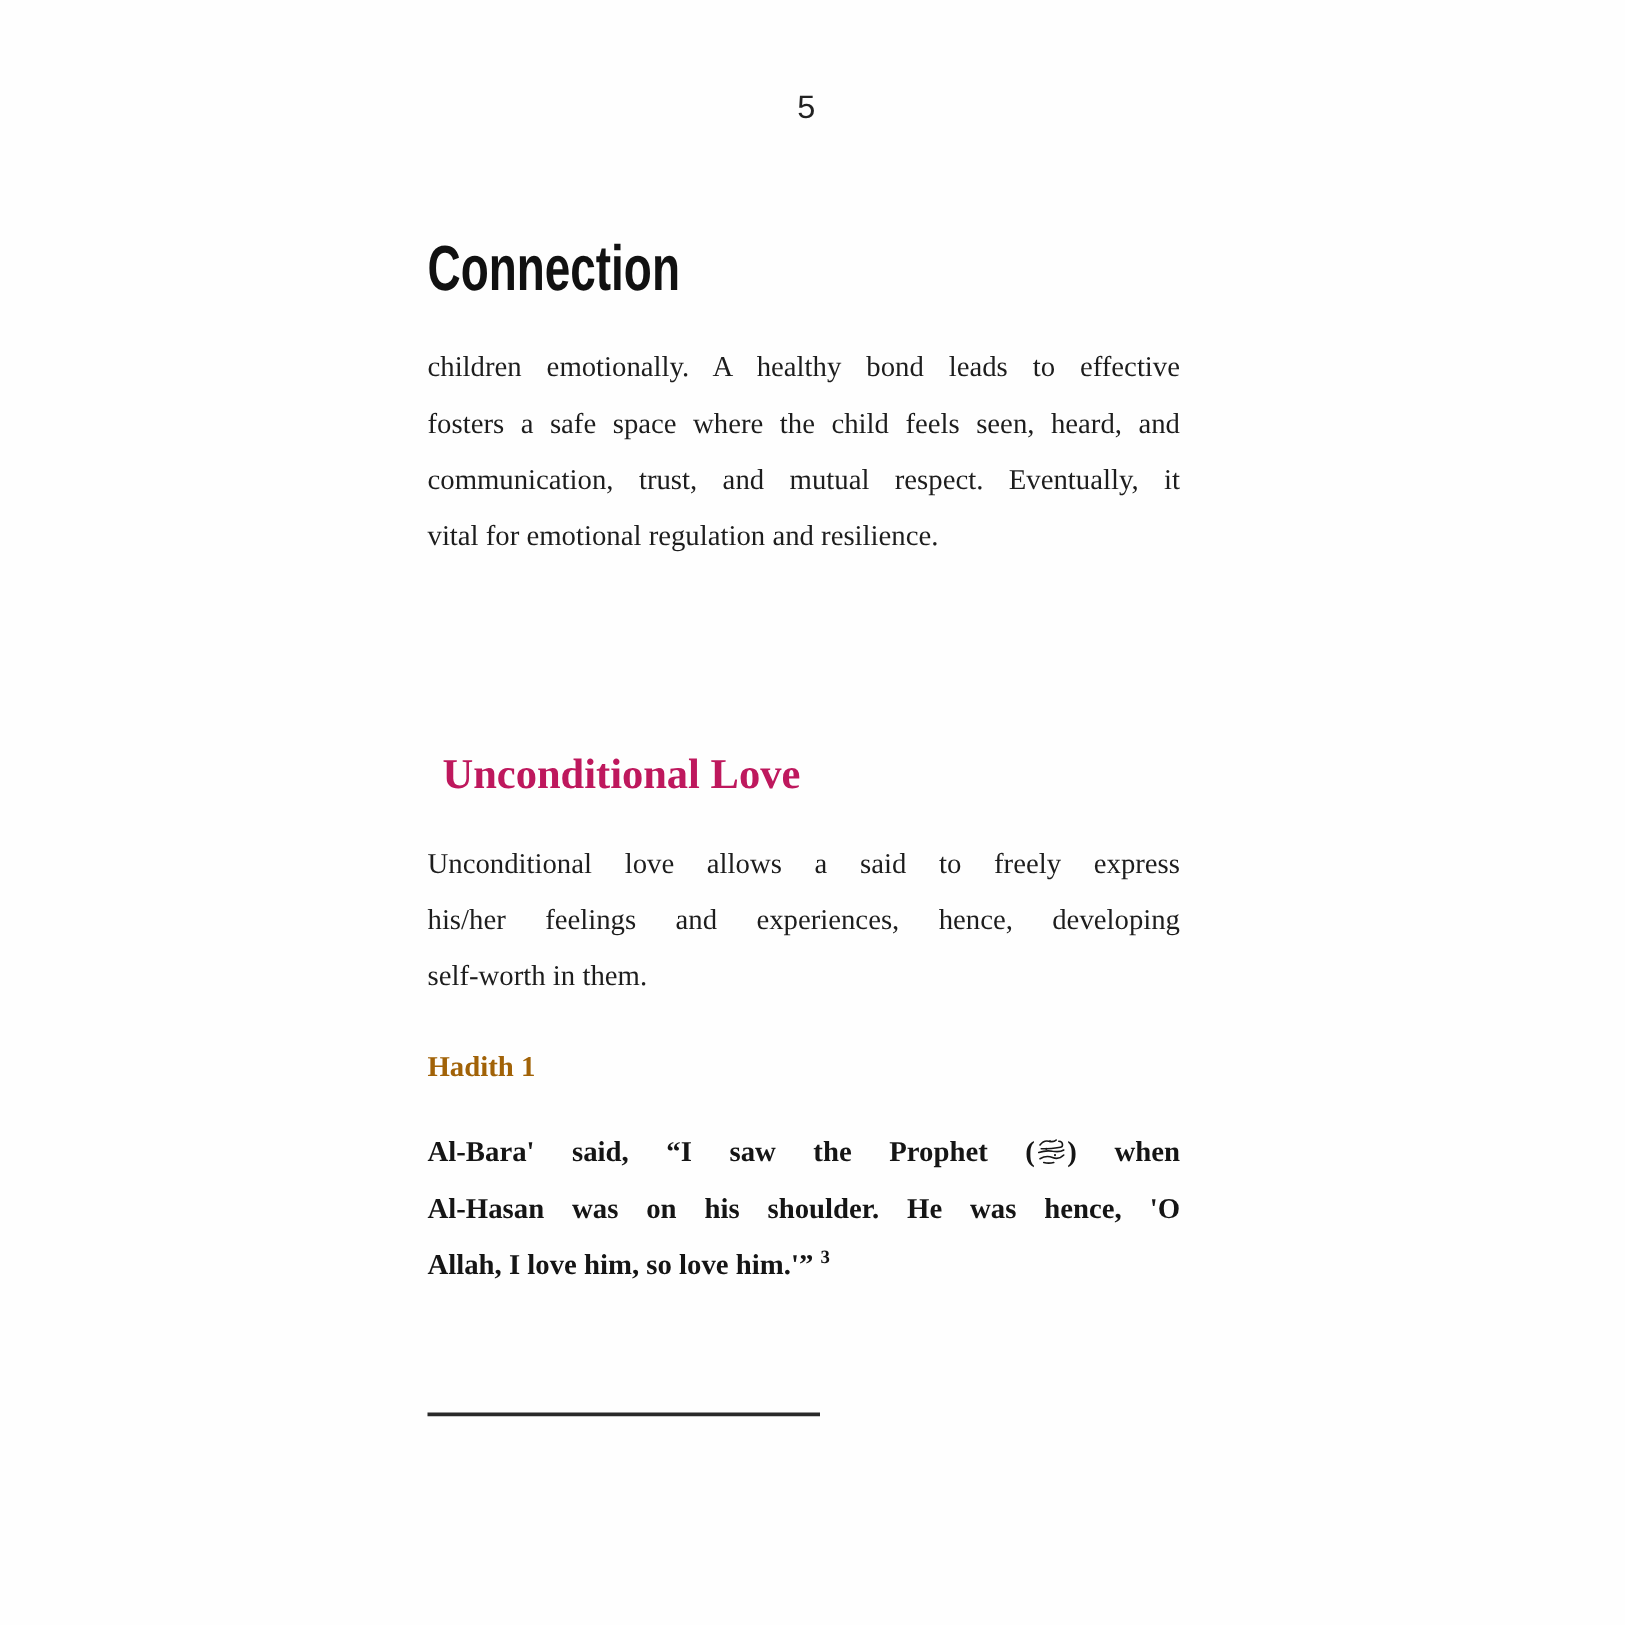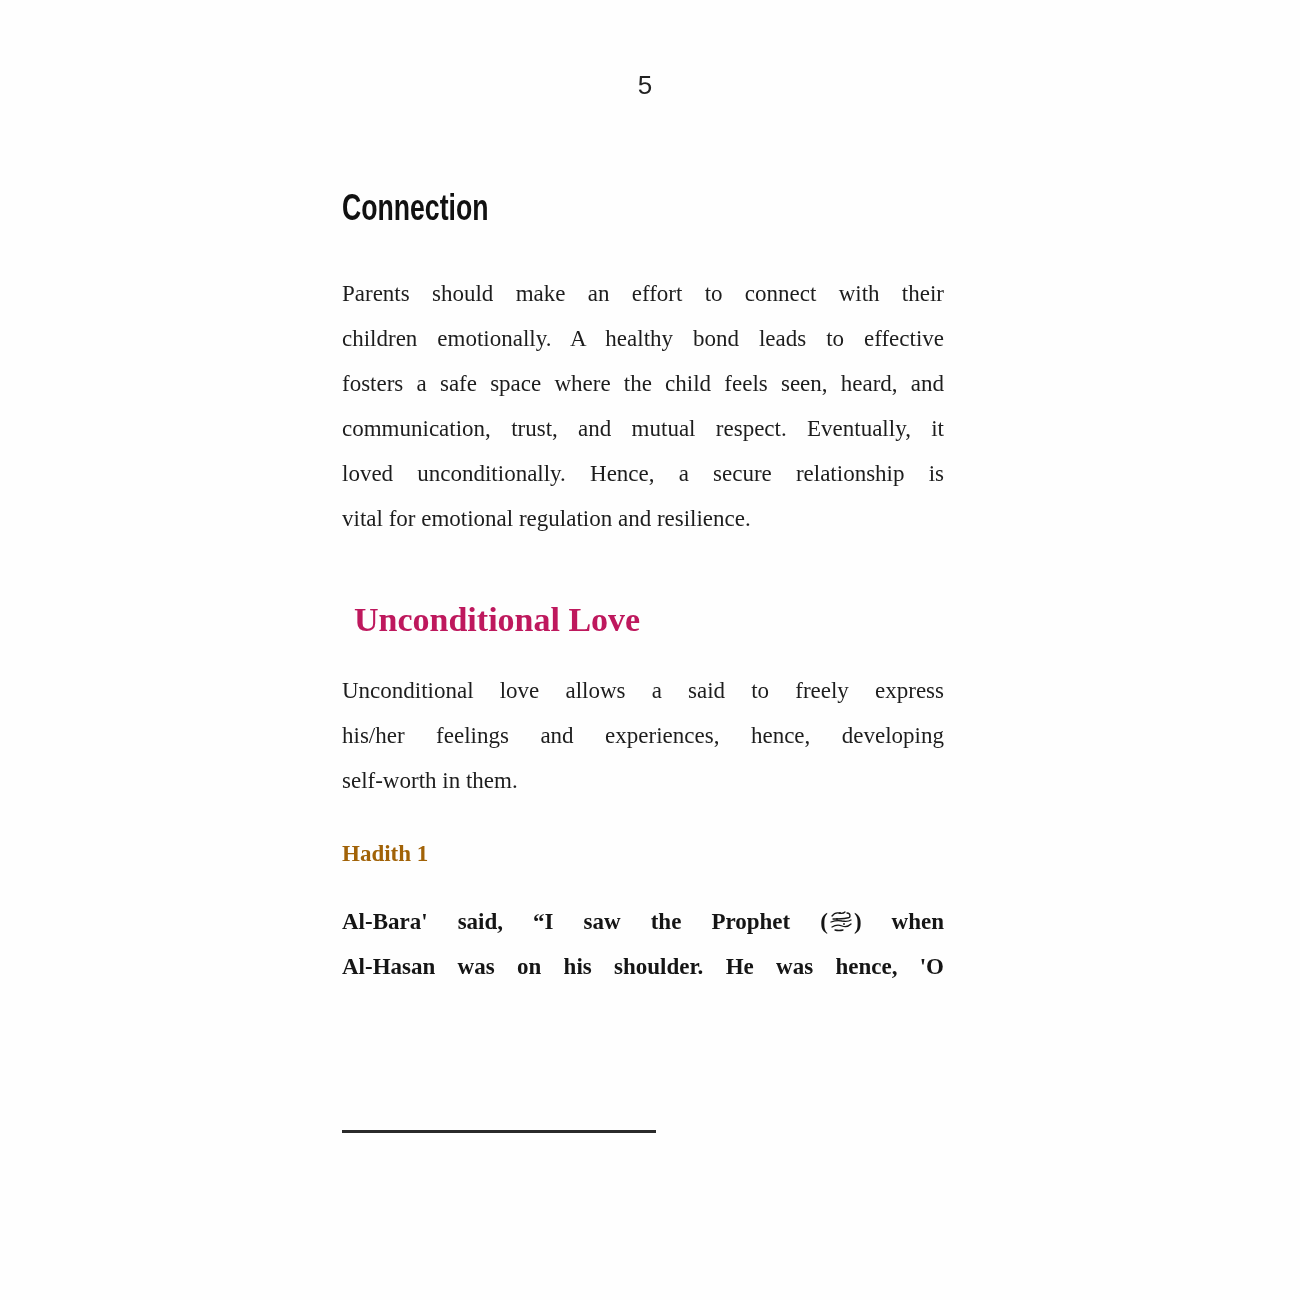--- a/index.html
+++ b/index.html
@@ -26,21 +26,21 @@
     font-size: 26px;
     color: #222;
   }
 
   .connection-heading {
     left: 342px;
     top: 189px;
     margin: 0;
     font-family: "Liberation Sans", sans-serif;
     font-weight: 900;
-    font-size: 37px;
+    font-size: 51px;
     line-height: 1;
     color: #111;
     letter-spacing: 0px;
   }
   .condensed {
     display: inline-block;
     transform: scaleX(0.72);
     transform-origin: left center;
   }
 
@@ -124,25 +124,23 @@
 </head>
 <body>
 
 <div class="page">
 
   <div class="abs page-number">5</div>
 
   <h1 class="abs connection-heading"><span class="condensed">Connection</span></h1>
 
   <div class="abs body-copy para-connection">
-    <div class="jline">Parents should make an effort to connect with their</div>
     <div class="jline">children emotionally. A healthy bond leads to effective</div>
     <div class="jline">fosters a safe space where the child feels seen, heard, and</div>
     <div class="jline">communication, trust, and mutual respect. Eventually, it</div>
-    <div class="jline">loved unconditionally. Hence, a secure relationship is</div>
     <div class="lastline">vital for emotional regulation and resilience.</div>
   </div>
 
   <h2 class="abs section-heading">Unconditional Love</h2>
 
   <div class="abs body-copy para-unconditional">
     <div class="jline">Unconditional love allows a said to freely express</div>
     <div class="jline">his/her feelings and experiences, hence, developing</div>
     <div class="lastline">self-worth in them.</div>
   </div>
@@ -158,18 +156,19 @@
             <path d="M4 17 q5 -3 10 -1 q5 2 9 -2"></path>
             <path d="M7 20 q4 1 8 0"></path>
           </g>
           <g fill="#161616">
             <circle cx="9" cy="9" r="0.9"></circle>
             <circle cx="16" cy="14" r="0.9"></circle>
             <circle cx="12" cy="3" r="0.9"></circle>
           </g>
         </svg></span><span>) when</span></div>
     <div class="jline">Al-Hasan was on his shoulder. He was hence, 'O</div>
+    <div class="lastline"><span>Allah, I love him, so love him.'” </span><sup class="fn-ref">3</sup></div>
   </div>
 
   <div class="abs footnote-rule"></div>
 
 
 </div>
 
 </body></html>

